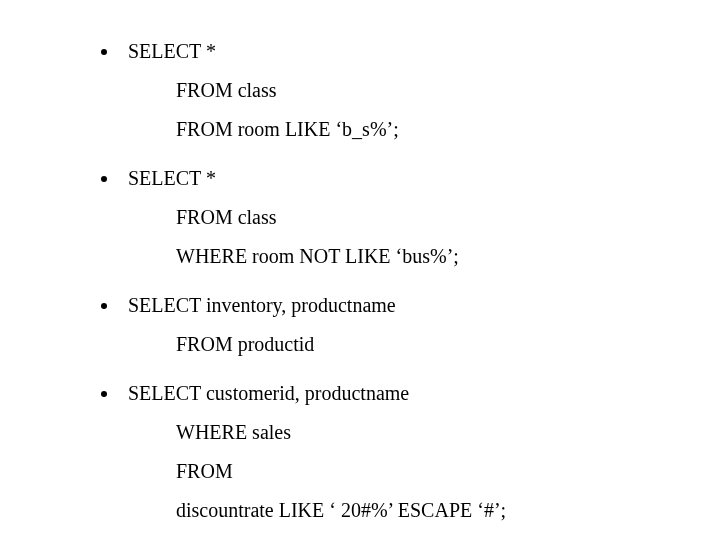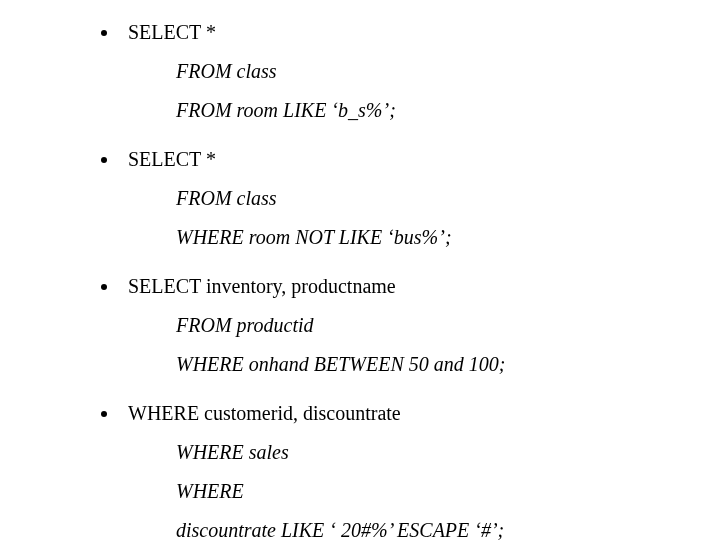--- a/index.html
+++ b/index.html
@@ -31,21 +31,20 @@
     }
 
     ul li {
       margin-bottom: 18px;
       line-height: 1.55;
     }
 
     .indent {
       padding-left: 48px;
       display: block;
-      font-style: italic;
     }
   </style>
 </head>
 <body>
 
 <div class="content">
   <ul>
 
     <li>
       <span>SELECT *</span>
@@ -55,23 +54,22 @@
 
     <li>
       <span>SELECT *</span>
       <span class="indent">FROM class</span>
       <span class="indent">WHERE room NOT LIKE ‘bus%’;</span>
     </li>
 
     <li>
       <span>SELECT inventory, productname</span>
       <span class="indent">FROM  productid</span>
-      <span class="indent">WHERE  onhand  BETWEEN 50 and 100;</span>
     </li>
 
     <li>
-      <span>WHERE customerid, discountrate</span>
+      <span>SELECT customerid, productname</span>
       <span class="indent">WHERE sales</span>
-      <span class="indent">WHERE</span>
+      <span class="indent">FROM</span>
       <span class="indent">  discountrate LIKE ‘ 20#%’ ESCAPE ‘#’;</span>
     </li>
   </ul>
 </div>
 
 </body></html>

